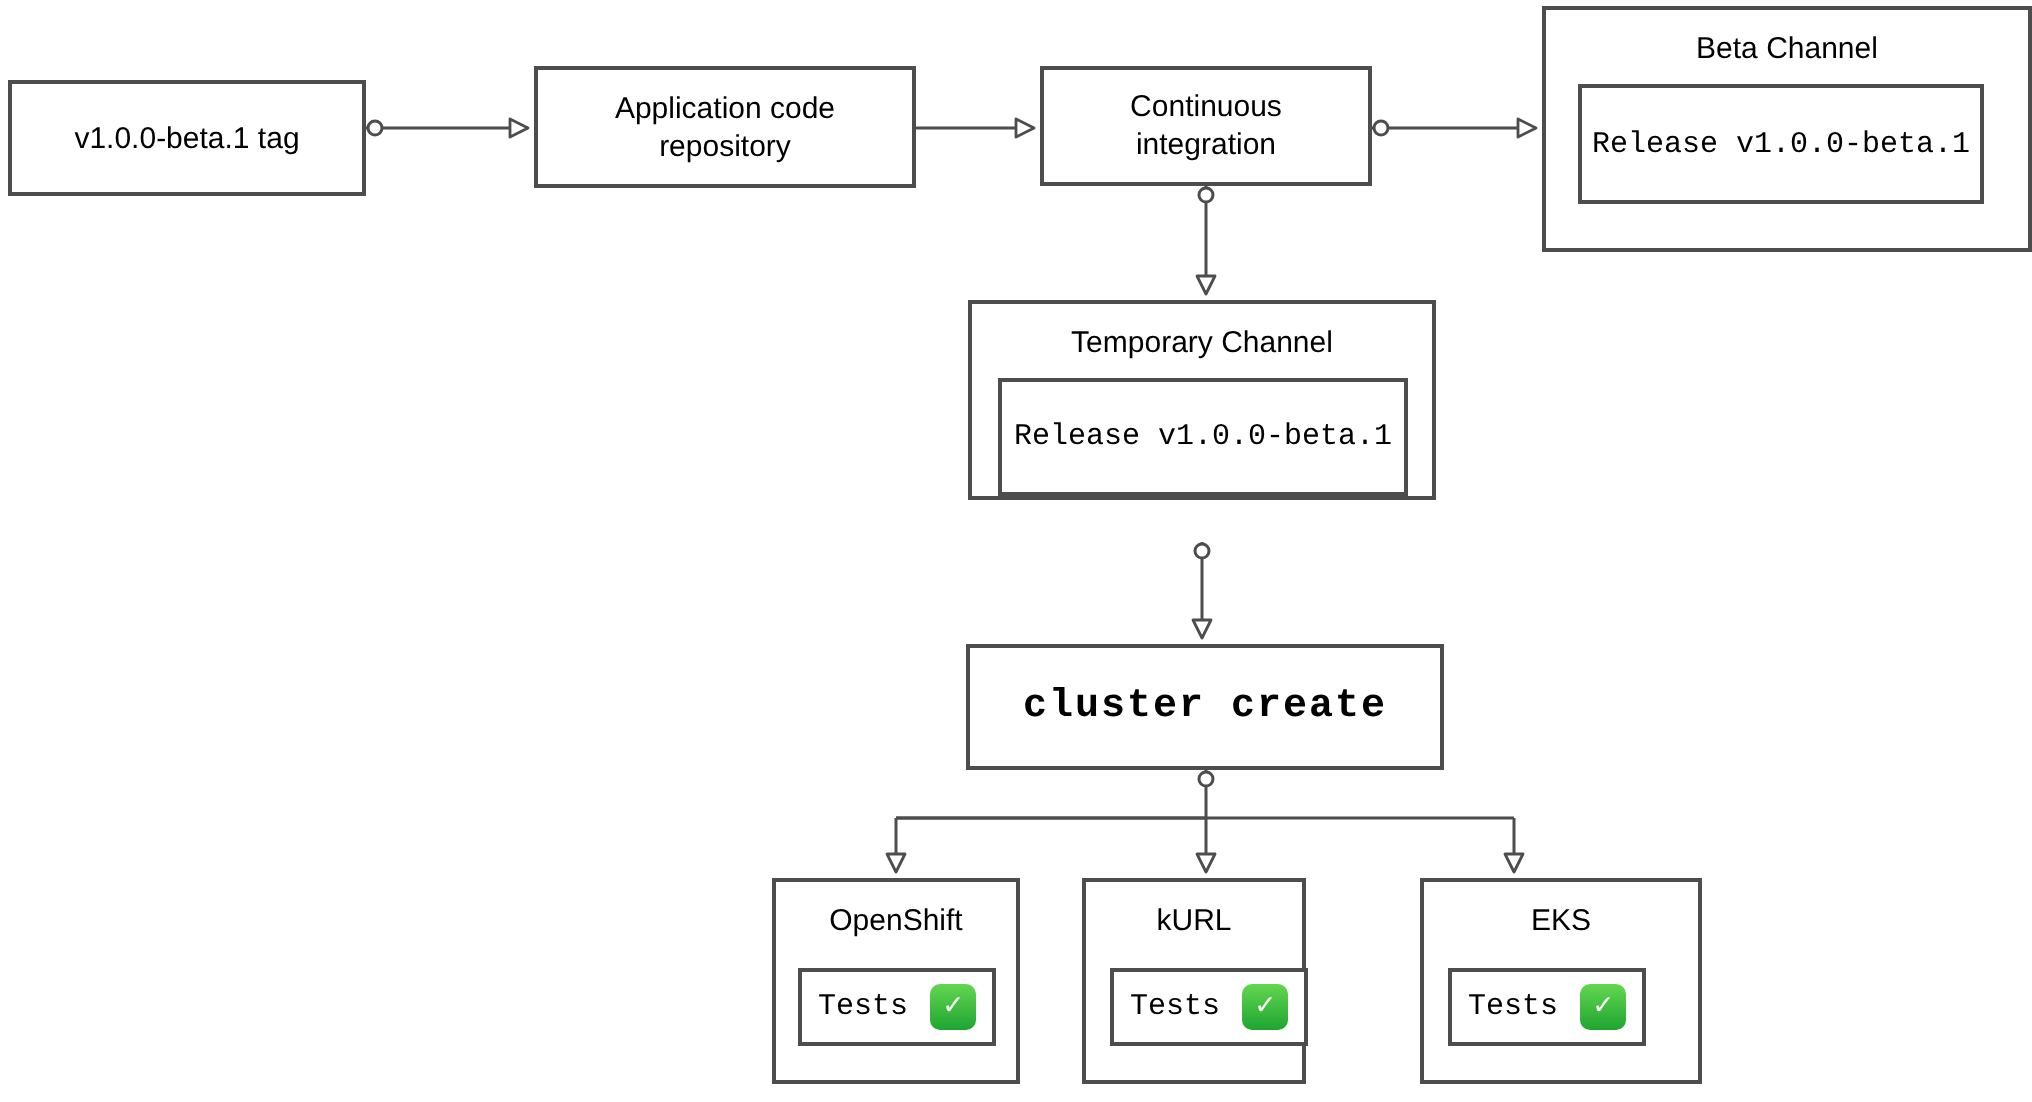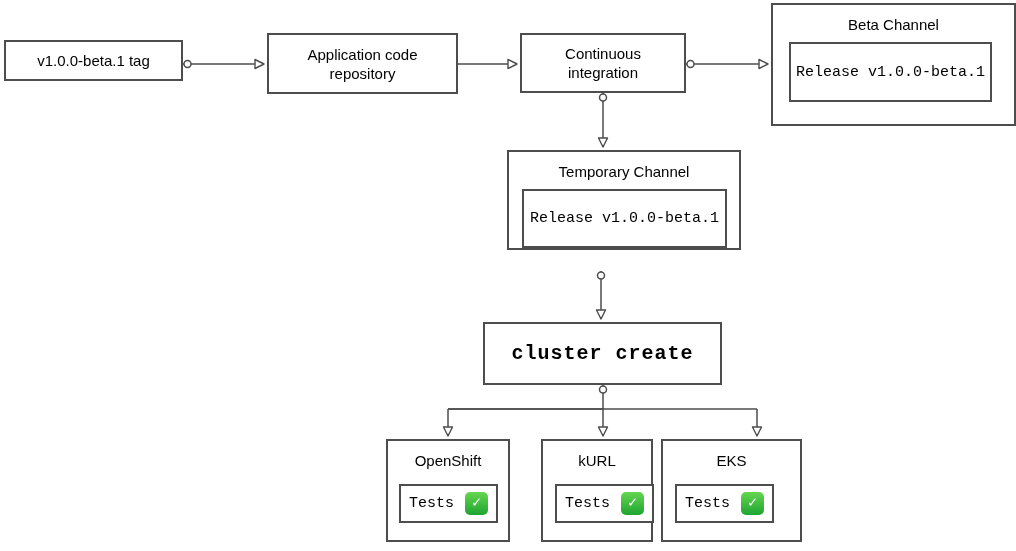--- a/index.html
+++ b/index.html
@@ -65,32 +65,32 @@
     <g fill="#ffffff" stroke="#4d4d4d" stroke-width="1.5">
       <circle cx="187.5" cy="64" r="3.5"></circle>
       <circle cx="437.5" cy="64" r="3.5"></circle>
       <circle cx="690.5" cy="64" r="3.5"></circle>
       <circle cx="603" cy="97.5" r="3.5"></circle>
       <circle cx="601" cy="275.5" r="3.5"></circle>
       <circle cx="603" cy="389.5" r="3.5"></circle>
     </g>
   </svg>
 
-  <div class="node" style="left:4px; top:40px; width:179px; height:41px;">v1.0.0-beta.1 tag</div>
+  <div class="node" style="left:4px; top:40px; width:179px; height:58px;">v1.0.0-beta.1 tag</div>
 
   <div class="node" style="left:267px; top:33px; width:191px; height:61px; padding:0 10px;">Application code repository</div>
 
   <div class="node" style="left:520px; top:33px; width:166px; height:60px; padding:0 28px;">Continuous integration</div>
 
   <div class="container-node" style="left:771px; top:3px; width:245px; height:123px;">
     <div class="container-title">Beta Channel</div>
     <div class="inner-node" style="left:16px; top:37px; width:203px; height:60px;">Release v1.0.0-beta.1</div>
   </div>
 
-  <div class="container-node" style="left:484px; top:150px; width:234px; height:100px;margin-left:23px;">
+  <div class="container-node" style="left:484px; top:150px; width:234px; height:100px;">
     <div class="container-title">Temporary Channel</div>
     <div class="inner-node" style="left:13px; top:37px; width:205px; height:59px;">Release v1.0.0-beta.1</div>
   </div>
 
   <div class="node mono" style="left:483px; top:322px; width:239px; height:63px;">cluster create</div>
 
   <div class="container-node" style="left:386px; top:439px; width:124px; height:103px;">
     <div class="container-title">OpenShift</div>
     <div class="inner-node tests-box" style="left:11px; top:43px; width:99px; height:39px;">
       <span>Tests</span>
@@ -99,21 +99,21 @@
   </div>
 
   <div class="container-node" style="left:541px; top:439px; width:112px; height:103px;">
     <div class="container-title">kURL</div>
     <div class="inner-node tests-box" style="left:12px; top:43px; width:99px; height:39px;">
       <span>Tests</span>
       <span class="check-icon">✓</span>
     </div>
   </div>
 
-  <div class="container-node" style="left:661px; top:439px; width:141px; height:103px;">
+  <div class="container-node" style="left:710px; top:439px; width:141px; height:103px;">
     <div class="container-title">EKS</div>
     <div class="inner-node tests-box" style="left:12px; top:43px; width:99px; height:39px;">
       <span>Tests</span>
       <span class="check-icon">✓</span>
     </div>
   </div>
 
 </div>
 
 </body></html>

